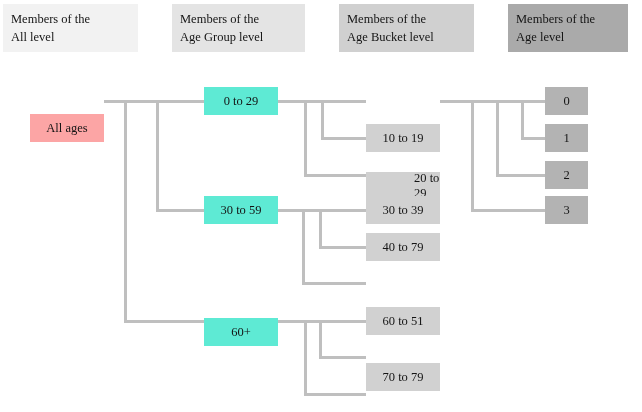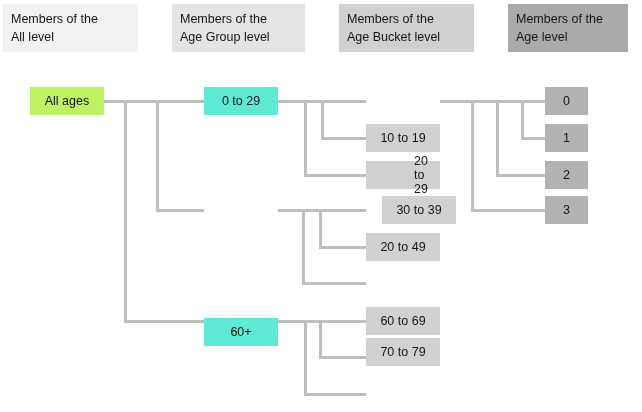--- a/index.html
+++ b/index.html
@@ -1,20 +1,20 @@
 <!DOCTYPE html>
 <html><head>
 <meta charset="utf-8">
 <style>
   html,body{margin:0;padding:0;background:#ffffff;}
   #stage{
     position:relative;
     width:642px;height:412px;
     background:#ffffff;
-    font-family:Liberation Sans, sans-serif;
+    font-family:Liberation Serif, serif;
     color:#1a1a1a;
     overflow:hidden;
   }
   .hdr{
     position:absolute;
     top:4px;height:48px;
     box-sizing:border-box;
     padding:6px 8px;
     font-size:12.5px;
     line-height:18px;
@@ -26,21 +26,21 @@
   .hdr.l3{background:#d0d0d0;}
   .hdr.l4{background:#aaaaaa;}
   .node{
     position:absolute;
     height:28px;width:74px;
     display:flex;align-items:center;justify-content:center;
     font-size:12.5px;
     color:#141414;
     box-sizing:border-box;
   }
-  .node.l1{background:#bef264;}
+  .node.l1{background:#fca5a5;margin-top:27px;}
   .node.l2{background:#5eead4;}
   .node.l3{background:#d1d1d1;}
   .node.l4{background:#b3b3b3;width:43px;}
   .conn{position:absolute;background:#bfbfbf;}
 </style>
 </head>
 <body>
 
 <div id="stage">
 
@@ -82,27 +82,28 @@
   <div class="conn" style="left:521px;top:100px;width:3px;height:40px;"></div>
   <div class="conn" style="left:521px;top:137px;width:24px;height:3px;"></div>
   <div class="conn" style="left:496px;top:100px;width:3px;height:77px;"></div>
   <div class="conn" style="left:496px;top:174px;width:49px;height:3px;"></div>
   <div class="conn" style="left:471px;top:100px;width:3px;height:112px;"></div>
   <div class="conn" style="left:471px;top:209px;width:74px;height:3px;"></div>
 
   <div class="node l1" style="left:30px;top:87px;">All ages</div>
 
   <div class="node l2" style="left:204px;top:87px;">0 to 29</div>
+  <div class="node l2" style="left:204px;top:196px;">30 to 59</div>
   <div class="node l2" style="left:204px;top:307px;margin-top:11px;">60+</div>
 
   <div class="node l3" style="left:366px;top:124px;">10 to 19</div>
-  <div class="node l3" style="left:366px;top:161px;padding-left:48px;">20 to 29</div>
-  <div class="node l3" style="left:366px;top:196px;margin-left:16px;">30 to 39</div>
-  <div class="node l3" style="left:366px;top:233px;">20 to 49</div>
-  <div class="node l3" style="left:366px;top:307px;">60 to 69</div>
-  <div class="node l3" style="left:366px;top:338px;">70 to 79</div>
+  <div class="node l3" style="left:366px;top:172px;padding-left:48px;">20 to 29</div>
+  <div class="node l3" style="left:366px;top:196px;">30 to 39</div>
+  <div class="node l3" style="left:366px;top:233px;">40 to 79</div>
+  <div class="node l3" style="left:366px;top:307px;">60 to 51</div>
+  <div class="node l3" style="left:366px;top:363px;">70 to 79</div>
 
   <div class="node l4" style="left:545px;top:87px;">0</div>
   <div class="node l4" style="left:545px;top:124px;">1</div>
   <div class="node l4" style="left:545px;top:161px;">2</div>
   <div class="node l4" style="left:545px;top:196px;">3</div>
 
 </div>
 
 </body></html>

